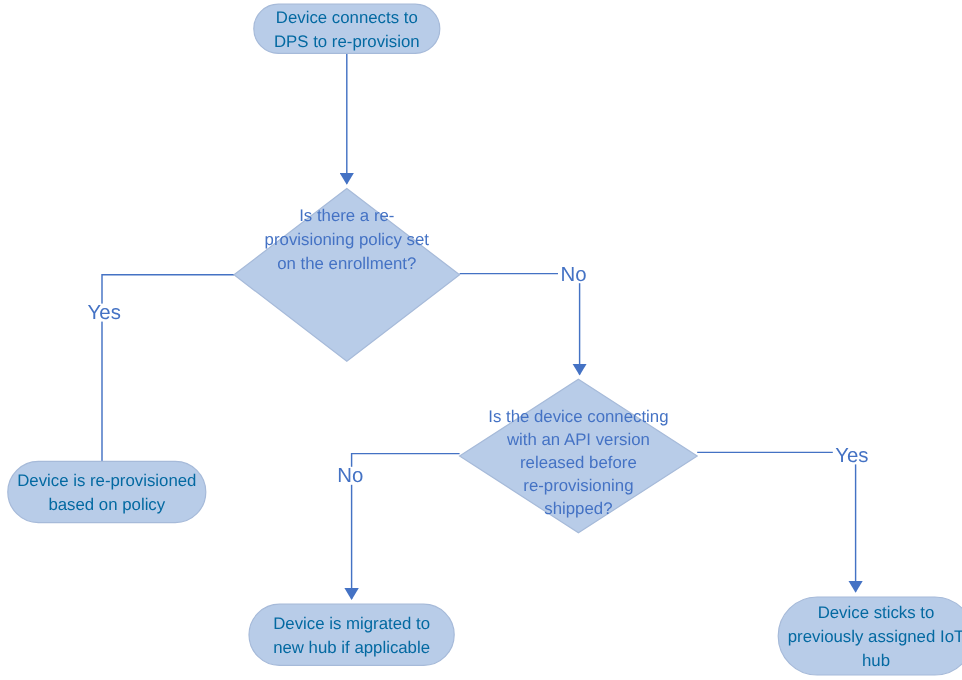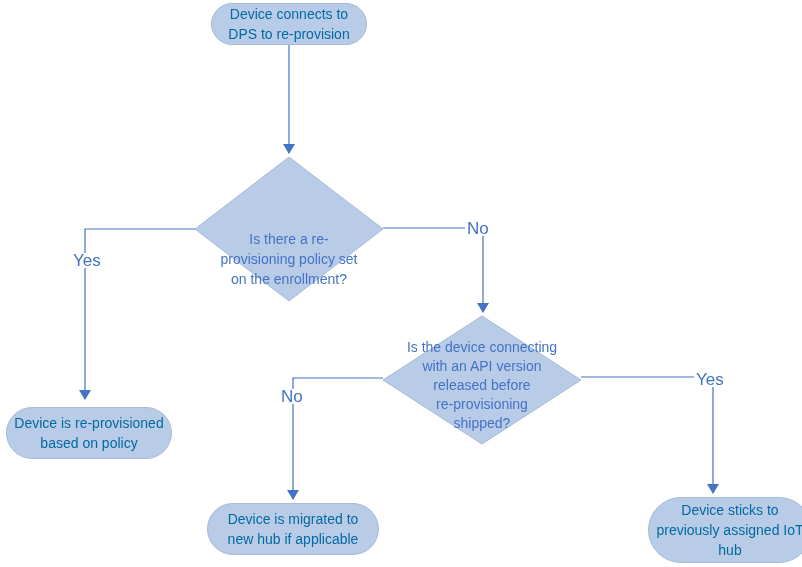--- a/index.html
+++ b/index.html
@@ -34,21 +34,21 @@
     white-space: pre-line;
     box-sizing: border-box;
   }
   .stadium {
     background: #b8cce8;
     border: 1px solid #a6bad9;
   }
   .diamond-label {
     position: absolute;
     display: flex;
-    align-items: flex-end;
+    align-items: flex-start;
     justify-content: center;
     text-align: center;
     color: #4472c4;
     font-size: 14px;
     line-height: 20px;
     white-space: pre-line;
   }
   .tight {
     line-height: 19px;
   }
@@ -85,21 +85,21 @@
 
     <polygon points="289,157 383,229 289,301 195,229" fill="#b8cce8" stroke="#a6bad9" stroke-width="1"></polygon>
     <polygon points="482,316 581,380 482,444 383,380" fill="#b8cce8" stroke="#a6bad9" stroke-width="1"></polygon>
   </svg>
 
   <div class="node stadium" style="left:211px; top:3px; width:156px; height:42px; border-radius:21px;">
     <span>Device connects to
 DPS to re-provision</span>
   </div>
 
-  <div class="node stadium" style="left:6px; top:407px; width:166px; height:52px; border-radius:26px;">
+  <div class="node stadium" style="left:6px; top:384px; width:166px; height:52px; border-radius:26px;">
     <span>Device is re-provisioned
 based on policy</span>
   </div>
 
   <div class="node stadium" style="left:207px; top:503px; width:172px; height:52px; border-radius:26px;">
     <span>Device is migrated to
 new hub if applicable</span>
   </div>
 
   <div class="node stadium" style="left:648px; top:497px; width:164px; height:66px; border-radius:33px;">
@@ -107,21 +107,21 @@
 previously assigned IoT
 hub</span>
   </div>
 
   <div class="diamond-label" style="left:199px; top:169px; width:180px; height:120px;">
     <span>Is there a re-
 provisioning policy set
 on the enrollment?</span>
   </div>
 
-  <div class="diamond-label tight" style="left:387px; top:327px; width:190px; height:106px;">
+  <div class="diamond-label tight" style="left:387px; top:338px; width:190px; height:106px;">
     <span>Is the device connecting
 with an API version
 released before
 re-provisioning
 shipped?</span>
   </div>
 
   <div class="edge-label" style="left:71px; top:253px;"><span>Yes</span></div>
 
   <div class="edge-label" style="left:465px; top:221px;"><span>No</span></div>

